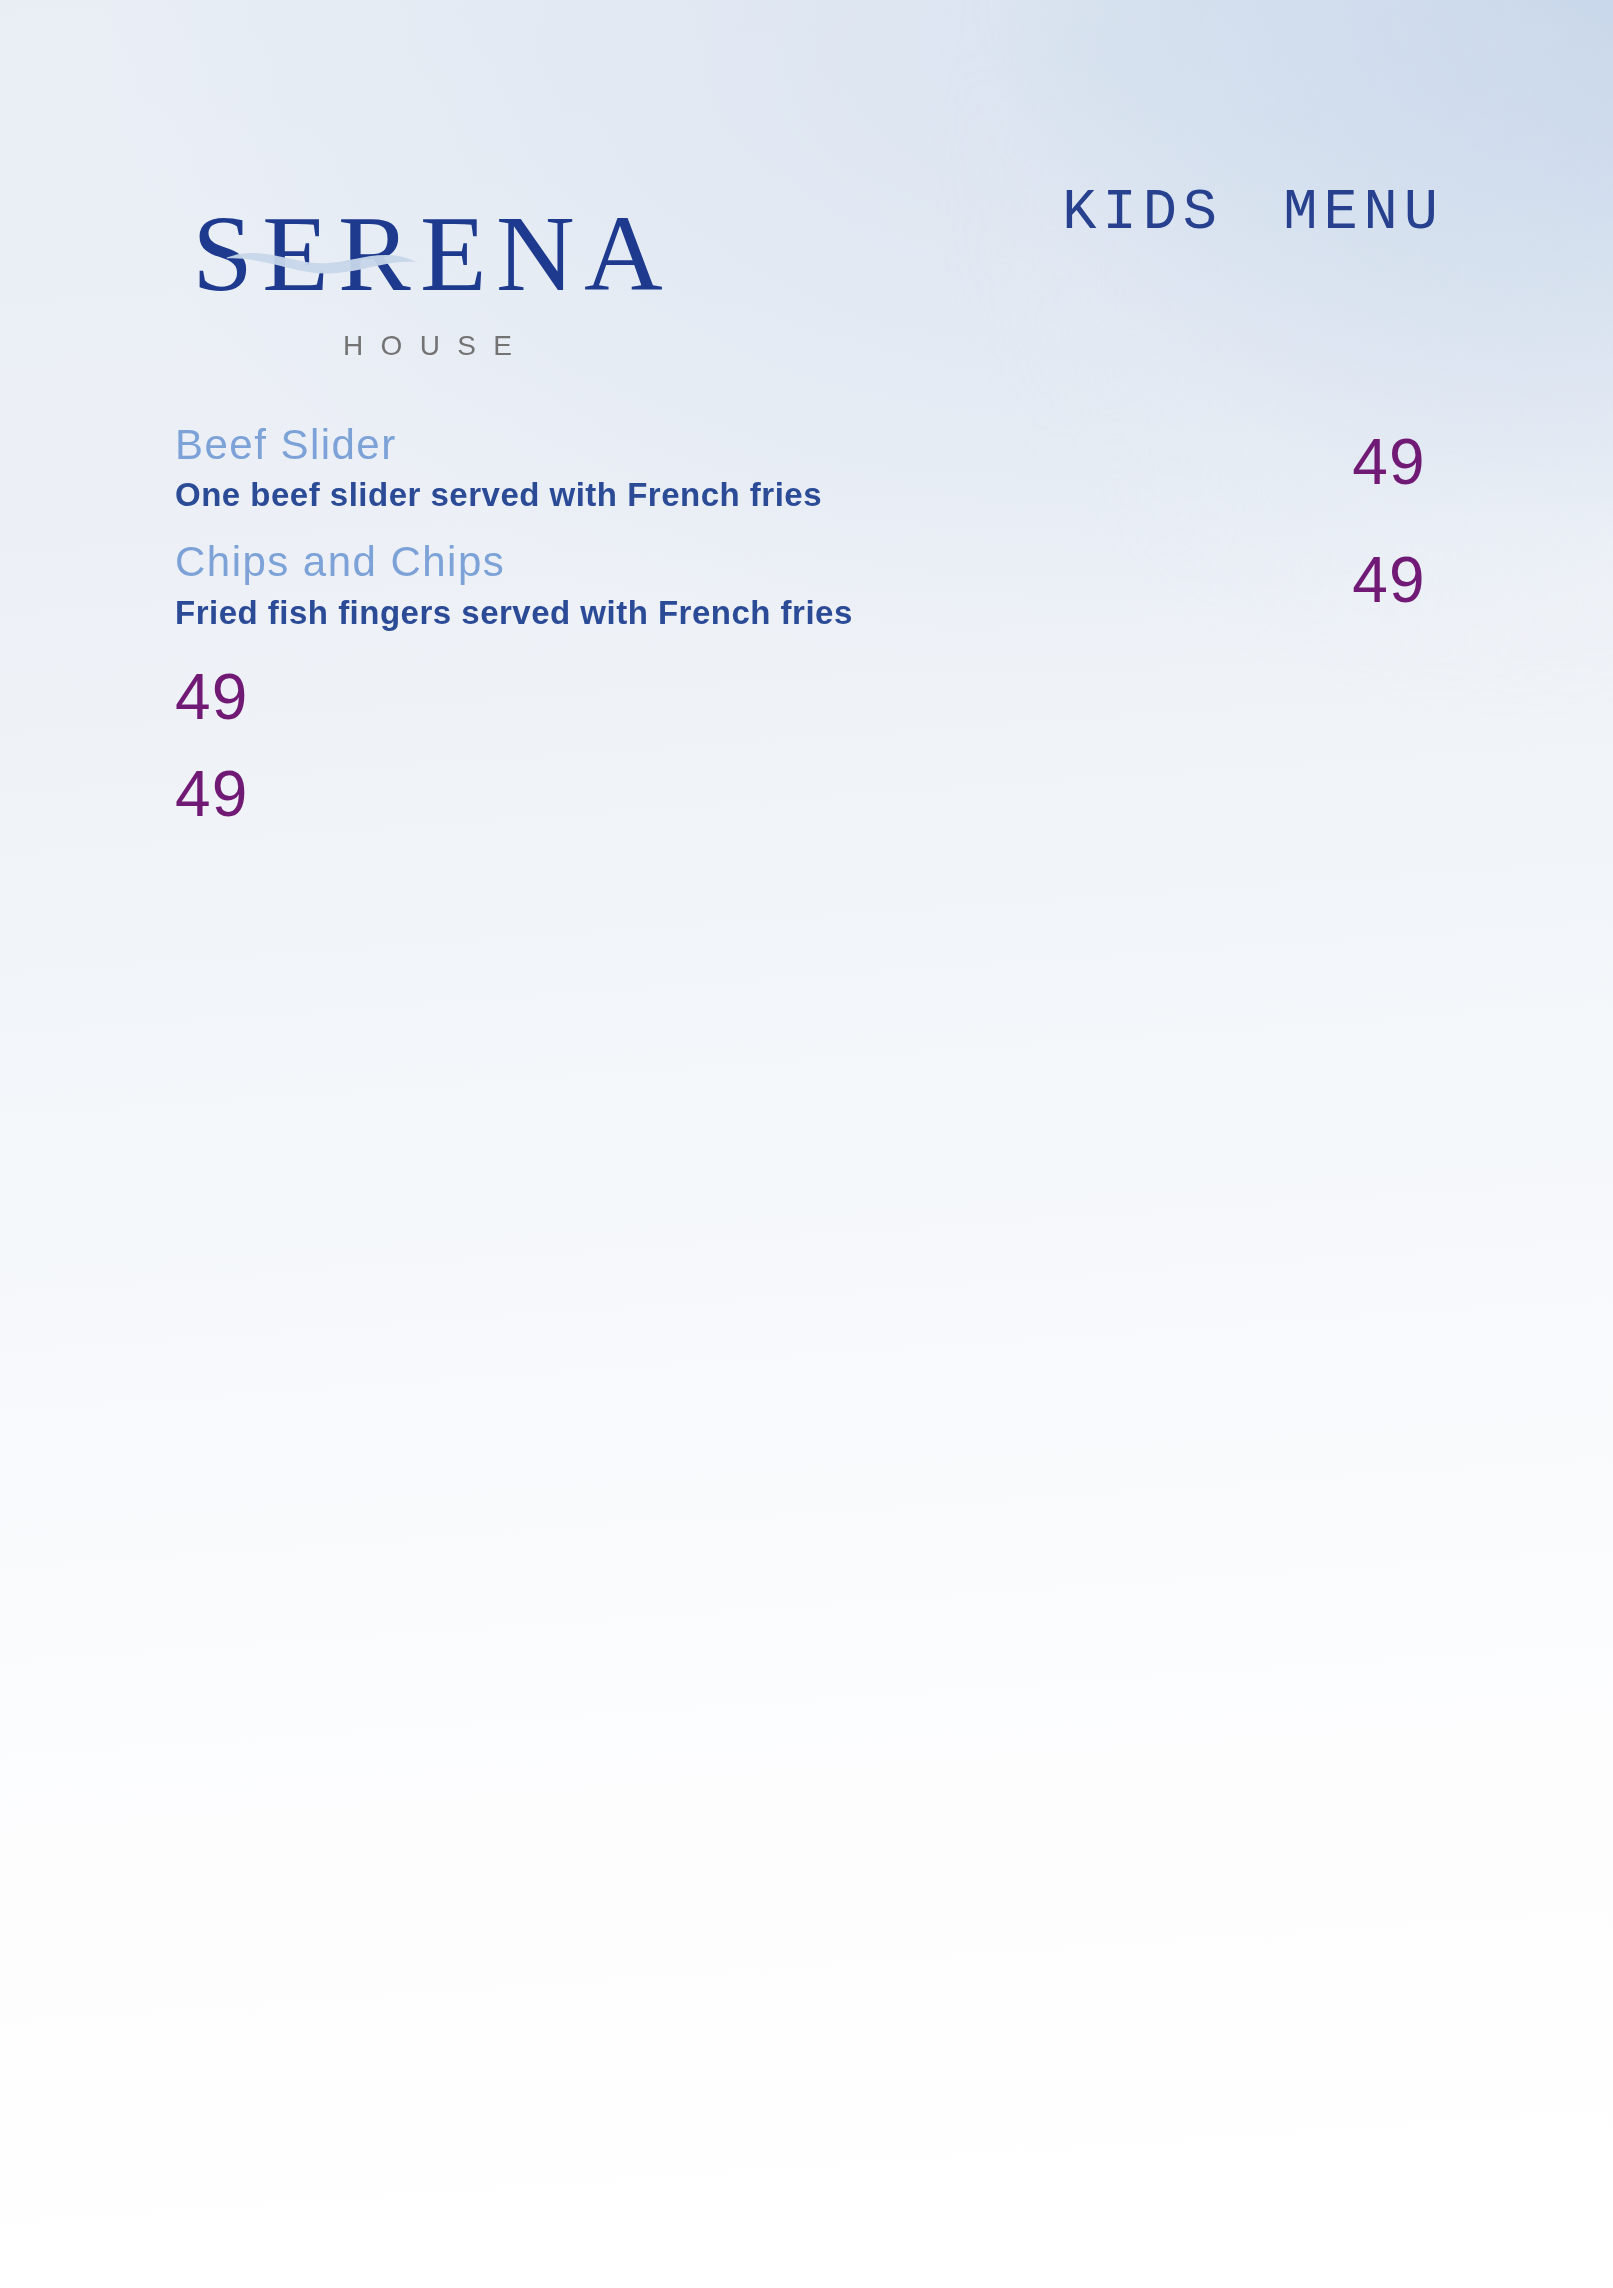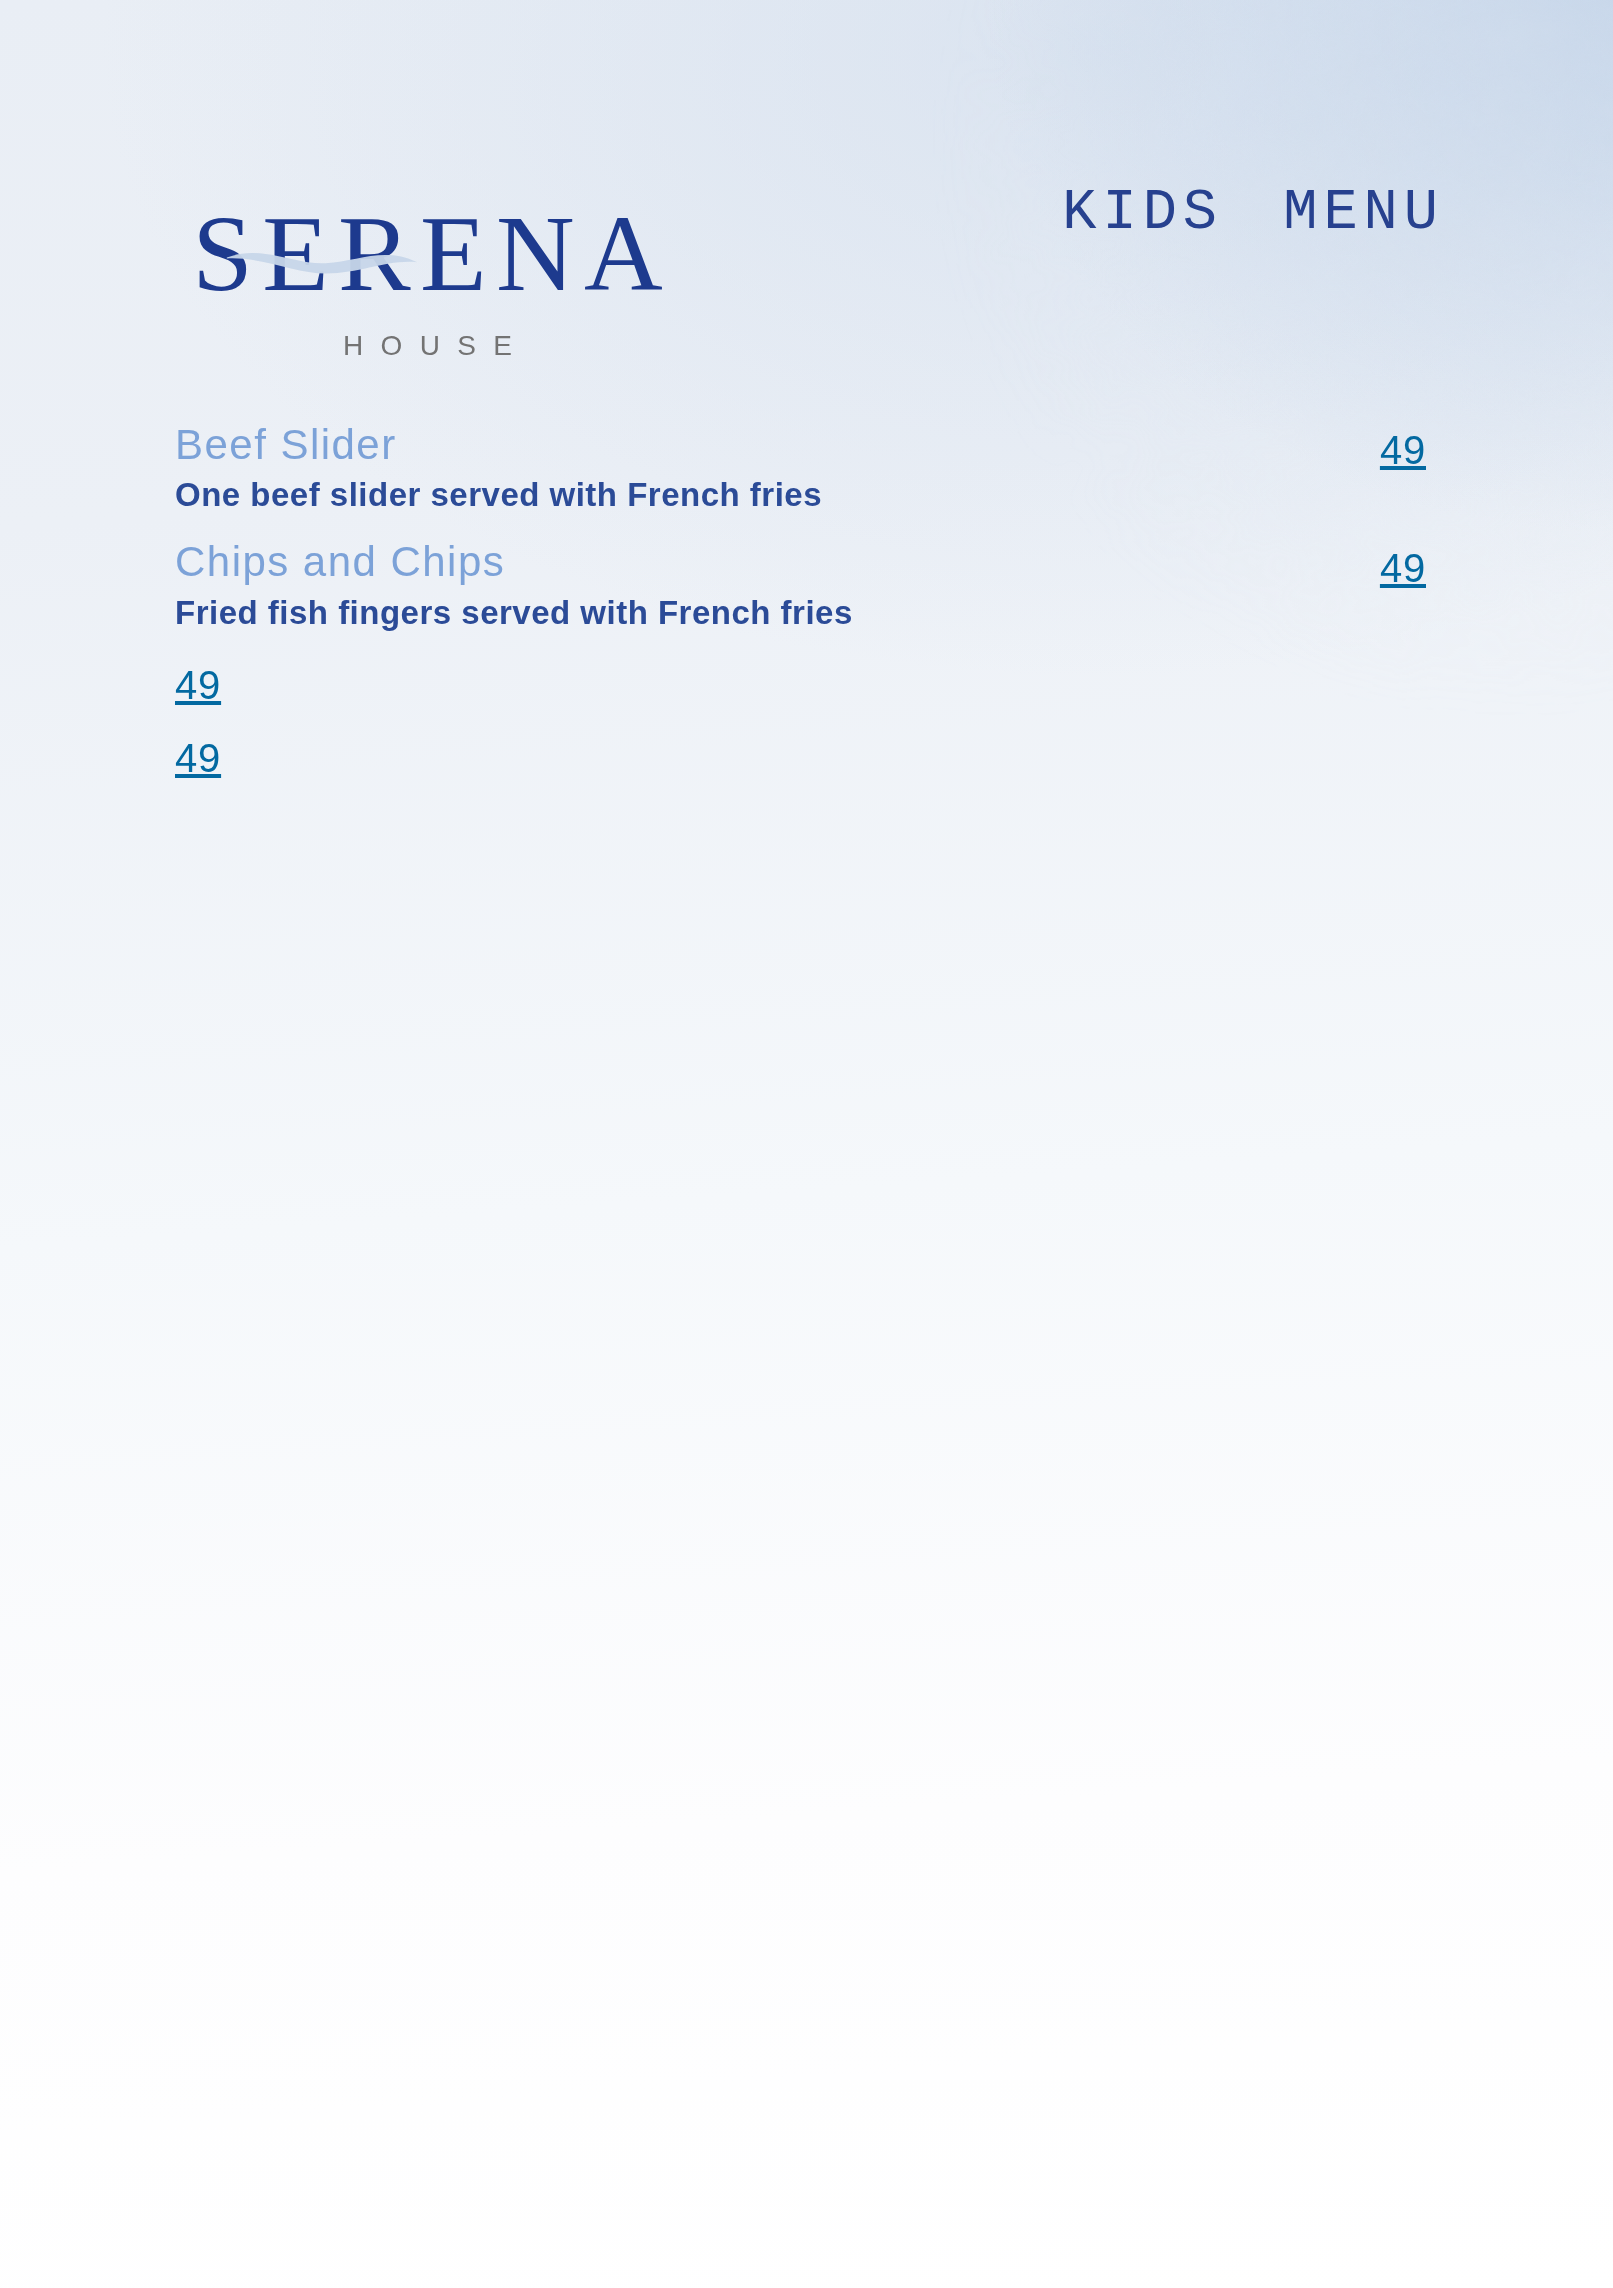--- a/index.html
+++ b/index.html
@@ -86,27 +86,26 @@
   .menu-item-desc {
     margin-top: 9.2px;
     font-size: 33px;
     font-weight: 700;
     line-height: 1.15;
     letter-spacing: 0.015em;
     color: #2b4b97;
   }
   .menu-item-price {
     padding-top: 7.4px;
-    font-size: 40px;
+    font-size: 64px;
     font-weight: 300;
     line-height: 1;
     letter-spacing: 0.02em;
-    color: #0369a1;
+    color: #701a75;
     flex-shrink: 0;
-    text-decoration: underline;
   }
 </style>
 </head>
 <body>
 
 <div class="texture-wrap">
   <svg width="923" height="1154" xmlns="http://www.w3.org/2000/svg" viewBox="0 0 1000 1250">
     <defs>
       <filter id="paper-noise" x="0" y="0" width="100%" height="100%">
         <feTurbulence type="fractalNoise" baseFrequency="0.0065 0.009" numOctaves="4" seed="11" result="n"></feTurbulence>

